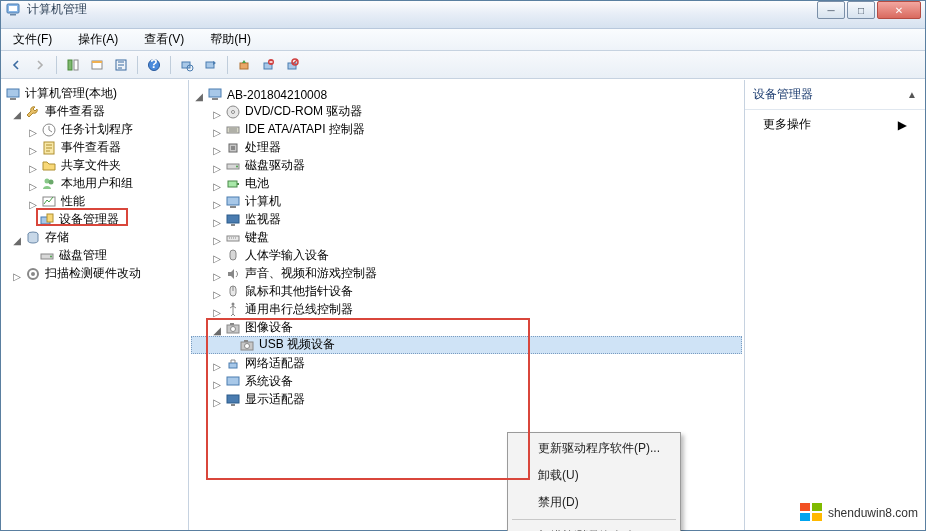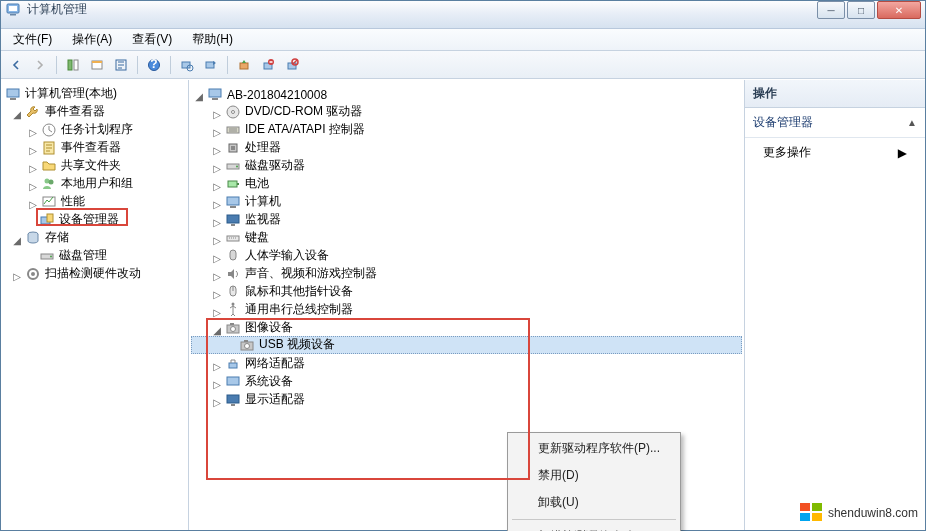--- a/index.html
+++ b/index.html
@@ -4,21 +4,21 @@
 <style>
 *{box-sizing:border-box;margin:0;padding:0;font-family:"Microsoft YaHei","SimSun",sans-serif;font-size:12px;user-select:none}
 body{background:#fff;width:926px;height:531px;overflow:hidden;position:relative}
 .window{border:1px solid #5a7fa0;width:100%;height:100%;display:flex;flex-direction:column;background:#fff}
 .titlebar{height:28px;background:linear-gradient(#fdfdfe,#e8eef7 45%,#d6e2f0);display:flex;padding:0 4px;border-bottom:1px solid #b8c8dc}
 .titlebar .app-icon{width:16px;height:16px;margin-right:6px;display:flex;align-items:center;justify-content:center}
 .titlebar .title-text{flex:1;color:#2b3f55}
 .win-btns{display:flex;gap:2px}
 .win-btn{width:28px;height:18px;border:1px solid #7a8fa8;border-radius:2px;background:linear-gradient(#f6f9fc,#d7e3ef);display:flex;align-items:center;justify-content:center;font-size:10px;color:#3a4a5c}
 .win-btn.close{width:44px;background:linear-gradient(#f3a7a0,#d96a5f);border-color:#b54c43;color:#fff}
-.menubar{height:22px;background:linear-gradient(#fafcfe,#eef3f9);border-bottom:1px solid #c6d2e0;display:flex;align-items:center;padding:0 6px;gap:8px}
+.menubar{height:22px;background:linear-gradient(#fafcfe,#eef3f9);border-bottom:1px solid #c6d2e0;display:flex;align-items:center;padding:0 6px;gap:14px}
 .menubar span{padding:2px 6px;cursor:default}
 .toolbar{height:28px;background:linear-gradient(#f7f9fc,#e9eff6);border-bottom:1px solid #c6d2e0;display:flex;align-items:center;padding:0 4px;gap:2px}
 .tb-btn{width:22px;height:22px;display:flex;align-items:center;justify-content:center;border:1px solid transparent;border-radius:2px;color:#3a5a7c}
 .tb-sep{width:1px;height:18px;background:#c0cddb;margin:0 3px}
 .body-area{flex:1;display:flex;border-top:1px solid #fff}
 .left-panel{width:188px;border-right:1px solid #c6d2e0;overflow:auto;padding:4px 2px}
 .middle-panel{flex:1;border-right:1px solid #c6d2e0;overflow:visible;padding:4px 2px;position:relative}
 .right-panel{width:180px;overflow:auto}
 .right-header{background:linear-gradient(#f2f6fb,#e5ecf5);border-bottom:1px solid #c6d2e0;padding:5px 8px;font-weight:bold;color:#2b3f55}
 .right-section{padding:6px 8px;border-bottom:1px solid #e0e7ef;display:flex;align-items:center;justify-content:space-between;color:#1a3a6e}
@@ -517,30 +517,29 @@
                   <rect x="6" y="12" width="4" height="2" fill="#888"></rect>
                 </svg>
               </span>
               <span class="node-label">显示适配器</span>
             </div>
           </li>
       </ul>
 
       <div class="ctx-menu">
         <div class="ctx-item">更新驱动程序软件(P)...</div>
+        <div class="ctx-item">卸载(U)</div>
         <div class="ctx-item">禁用(D)</div>
-        <div class="ctx-item">卸载(U)</div>
         <div class="ctx-sep"></div>
         <div class="ctx-item">扫描检测硬件改动(A)</div>
 
       </div>
     </div>
 
     <div class="right-panel">
-      <div class="right-header">操作</div>
       <div class="right-section">
         <span>设备管理器</span>
         <span class="chev">▲</span>
       </div>
       <div class="right-item">
         <span>更多操作</span>
         <span class="chev">▶</span>
       </div>
     </div>
 

